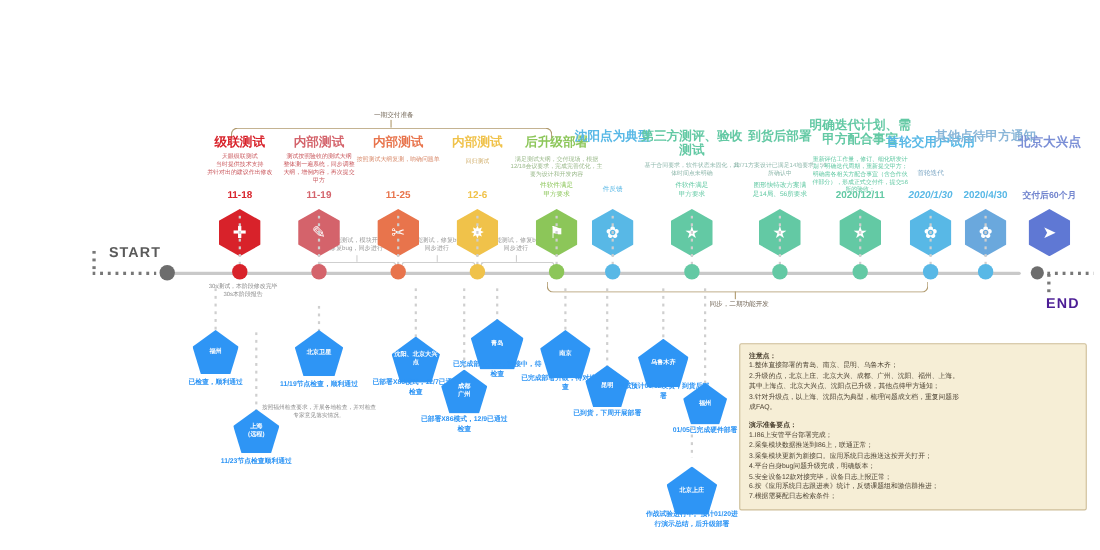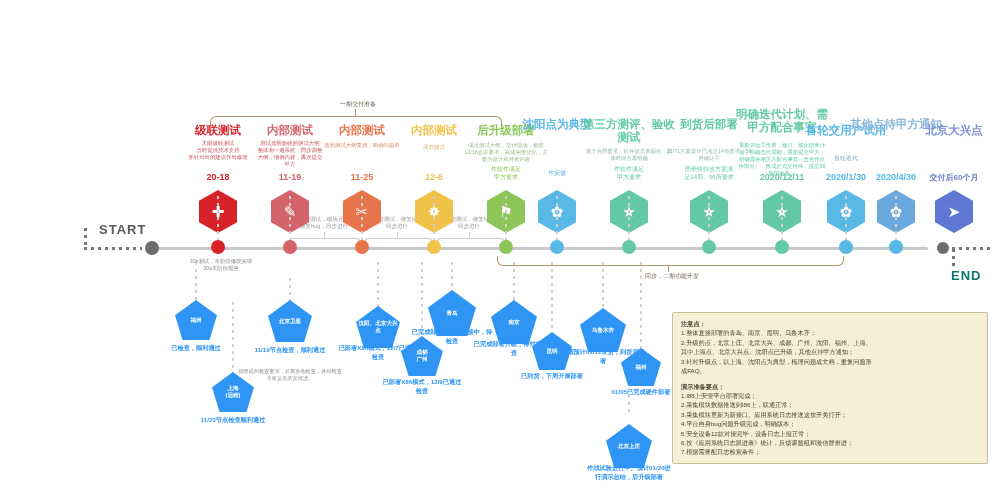--- a/index.html
+++ b/index.html
@@ -24,21 +24,21 @@
     position:absolute;left:937px;top:242px;width:12px;height:12px;border-radius:50%;
     background:#6d6d6d;
   }
   .dotlead{position:absolute;height:3px;background-image:linear-gradient(to right,#777 0 3px,transparent 3px 7px);background-size:7px 3px;}
   #start-lead{left:84px;top:247px;width:58px;}
   #end-lead{left:952px;top:247px;width:42px;}
   .vdot{position:absolute;width:3px;background-image:linear-gradient(to bottom,#777 0 3px,transparent 3px 7px);background-size:3px 7px;}
   #start-vdot{left:84px;top:228px;height:20px;}
   #end-vdot{left:952px;top:249px;height:20px;}
   #label-start{position:absolute;left:99px;top:222px;font-size:13px;font-weight:bold;letter-spacing:1px;color:#5a5a5a;}
-  #label-end{position:absolute;left:951px;top:268px;font-size:13px;font-weight:bold;letter-spacing:1px;color:#0f766e;}
+  #label-end{position:absolute;left:951px;top:268px;font-size:13px;font-weight:bold;letter-spacing:1px;color:#4c1d95;}
 
   
   .col{position:absolute;top:0;width:0;height:500px;}
   .guide{position:absolute;left:-1px;top:196px;width:2px;height:52px;
     background-image:linear-gradient(to bottom,#cfcfcf 0 3px,transparent 3px 7px);background-size:2px 7px;}
   .node{position:absolute;left:-7px;top:240px;width:14px;height:14px;border-radius:50%;}
 
   .hex{
     position:absolute;left:-19px;top:190px;width:38px;height:43px;
     display:flex;align-items:center;justify-content:center;
@@ -128,21 +128,21 @@
   <div class="mid-bracket" style="left:437px;top:238px;width:65px;"></div>
   <div class="mid-stem" style="left:469px;top:232px;"></div>
   <div class="mid-label" style="left:409px;top:216px;white-space:pre-line;">功能测试，修复bug
 同步进行</div>
 
   <div class="col" style="left:218px;">
     <div class="m-title" style="top:124px;font-size:11.5px;color:#d8222a;">级联测试</div>
     <div class="m-desc" style="top:140px;color:#c9575c;white-space:pre-line;">天眼级联测试
 当时提供技术支持
 并针对出的建议作出修改</div>
-    <div class="m-date" style="color:#d8222a;">20-18</div>
+    <div class="m-date" style="color:#d8222a;">11-18</div>
     <div class="hex" style="background:#d8222a;">
       <span class="glyph">✚</span>
     </div>
     <div class="guide"></div>
     <div class="node" style="background:#d8222a;"></div>
   </div>
 
   <div class="col" style="left:290px;">
     <div class="m-title" style="top:124px;font-size:11.5px;color:#d4636b;">内部测试</div>
     <div class="m-desc" style="top:140px;color:#c9575c;white-space:pre-line;">测试按照验收的测试大纲
@@ -232,21 +232,21 @@
     <div class="hex" style="background:#63c9a4;">
       <span class="glyph">★</span>
     </div>
     <div class="guide"></div>
     <div class="node" style="background:#63c9a4;"></div>
   </div>
 
   <div class="col" style="left:846px;">
     <div class="m-title" style="top:124px;font-size:11.5px;color:#58b8e6;left:-58px;width:116px;">首轮交用户试用</div>
     <div class="m-note" style="top:155px;color:#7fa9c6;">首轮迭代</div>
-    <div class="m-date" style="color:#58b8e6;">2020/1/30</div>
+    <div class="m-date" style="color:#58b8e6;font-style:italic;">2020/1/30</div>
     <div class="hex" style="background:#58b8e6;">
       <span class="glyph">✿</span>
     </div>
     <div class="guide"></div>
     <div class="node" style="background:#58b8e6;"></div>
   </div>
 
   <div class="col" style="left:896px;">
     <div class="m-title" style="top:118px;font-size:11.5px;color:#8ab6d8;">其他点待甲方通知</div>
     <div class="m-date" style="color:#58b8e6;">2020/4/30</div>

